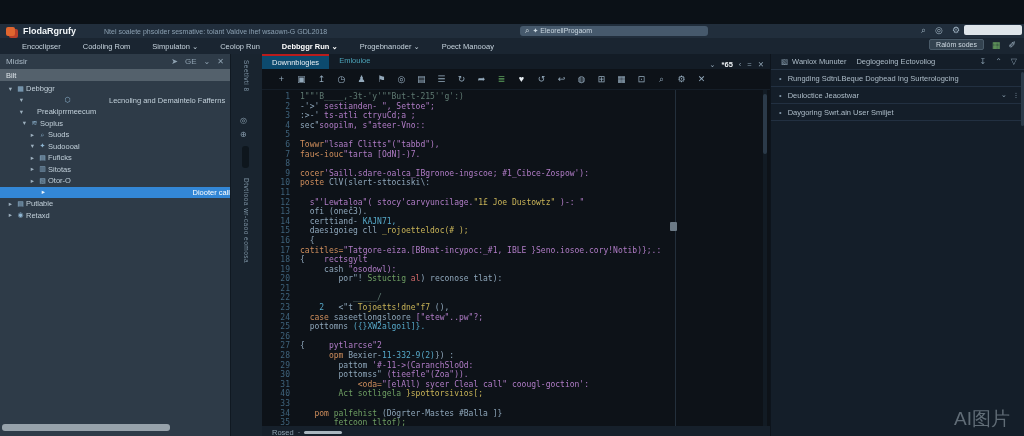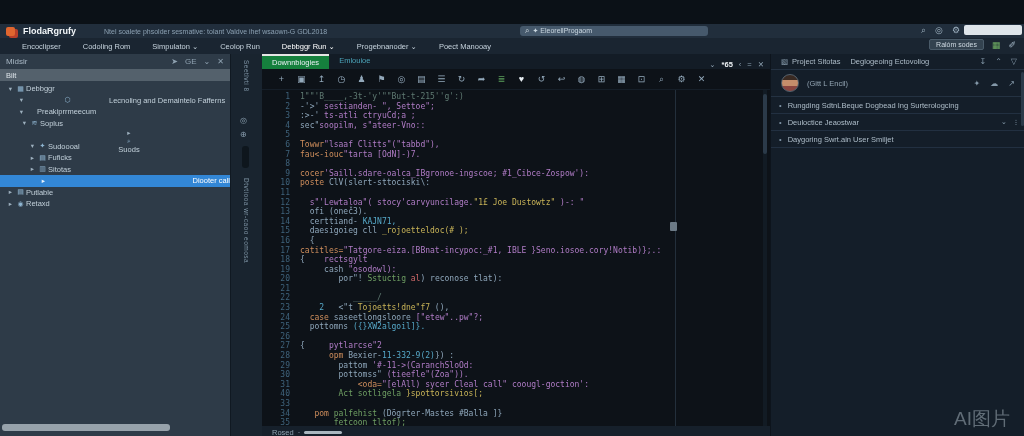--- a/index.html
+++ b/index.html
@@ -14,21 +14,21 @@
   .tsub{font-size:7px;color:#8ba0b2;margin-left:28px;white-space:nowrap;}
   .searchbox{position:absolute;left:520px;top:2px;width:188px;height:10px;background:#46596c;
              border-radius:3px;display:flex;align-items:center;font-size:7px;color:#c9d6e0;}
   .searchbox .si{margin:0 3px 0 5px;font-size:8px;color:#dfe8ee;}
   .tb-icons{position:absolute;right:64px;top:1px;display:flex;gap:9px;font-size:9px;color:#9fb2c1;}
   .chip{position:absolute;right:2px;top:1px;width:58px;height:10px;background:#dfe5ea;border-radius:2px;}
   
   .menubar{position:absolute;left:0;top:14px;width:1024px;height:16px;background:#1a2531;
            display:flex;align-items:center;font-size:7.5px;}
   .mitem{margin-left:22px;color:#c6d3dd;white-space:nowrap;}
-  .mitem.active{color:#ffffff;font-weight:normal;}
+  .mitem.active{color:#ffffff;font-weight:bold;}
   .menu-right{position:absolute;right:8px;top:1px;display:flex;align-items:center;gap:8px;}
   .mr-btn{background:#33424f;border:1px solid #4a5b69;border-radius:2px;color:#cfdae2;
           font-size:7px;padding:1px 6px;}
   .mr-ico{font-size:9px;color:#9fb2c1;}
   
   .main{position:absolute;left:0;top:30px;width:1024px;height:385px;}
   
   .sidebar{position:absolute;left:0;top:0;width:230px;height:385px;background:#2e3b48;}
   .sb-head{height:14px;display:flex;align-items:center;font-size:8px;color:#a9b9c6;padding:0 6px;}
   .sb-head .ttl{flex:1;}
@@ -47,21 +47,21 @@
          border-left:1px solid #101922;}
   .vlabel{writing-mode:vertical-rl;font-size:6.5px;color:#7e93a4;letter-spacing:.5px;
           position:absolute;left:12px;white-space:nowrap;}
   .strip .c1{position:absolute;left:9px;top:62px;font-size:8px;color:#8ba0b0;}
   .strip .c2{position:absolute;left:9px;top:76px;font-size:8px;color:#8ba0b0;}
   .strip .pill{position:absolute;left:11px;top:92px;width:7px;height:22px;background:#0e161d;border-radius:3px;}
   
   .editor{position:absolute;left:262px;top:0;width:508px;height:385px;background:#0d1218;}
   .tabbar{height:15px;background:#131c26;display:flex;align-items:flex-end;}
   .etab{font-size:7.5px;padding:2px 10px 2px 10px;height:11px;}
-  .etab.active{background:#15803d;border-top:2px solid #e5e5e5;color:#e8eef3;height:9px;}
+  .etab.active{background:#0c4a6e;border-top:2px solid #b91c1c;color:#e8eef3;height:9px;}
   .etab.mod{color:#4ba3b8;}
   .tab-right{margin-left:auto;display:flex;align-items:center;gap:6px;padding-right:6px;
              font-size:7.5px;color:#8ea2b2;}
   .tab-right .cnt{color:#f0f4f7;font-weight:bold;}
   .toolbar{height:20px;display:flex;align-items:center;gap:9px;padding-left:14px;
            font-size:9px;color:#93a9bb;border-bottom:1px solid #151e28;}
   .toolbar .tbi{width:11px;text-align:center;}
   .codewrap{position:relative;height:337px;overflow:hidden;
             font-family:"DejaVu Sans Mono",monospace;font-size:8px;line-height:9.6px;}
   .gutter{position:absolute;left:0;top:2px;width:28px;text-align:right;color:#3f637c;}
@@ -170,39 +170,44 @@
           <div class="trow" style="padding-left: 17px;">
             <span class="arr">▾</span>
             <span class="tic"></span>
             <span>Preakiprrmeecum</span>
           </div>
           <div class="trow" style="padding-left: 20px;">
             <span class="arr">▾</span>
             <span class="tic">≋</span>
             <span>Soplus</span>
           </div>
-          <div class="trow" style="padding-left: 28px; flex-direction: column;">
+          <div class="trow" style="padding-left: 28px;">
             <span class="arr">▸</span>
             <span class="tic">⌕</span>
             <span>Suods</span>
           </div>
           <div class="trow" style="padding-left: 28px;">
             <span class="arr">▾</span>
             <span class="tic">✦</span>
             <span>Sudoooal</span>
           </div>
           <div class="trow" style="padding-left: 28px;">
             <span class="arr">▸</span>
             <span class="tic">▤</span>
             <span>Fuficks</span>
           </div>
           <div class="trow" style="padding-left: 28px;">
             <span class="arr">▸</span>
             <span class="tic">▥</span>
             <span>Sitotas</span>
+          </div>
+          <div class="trow" style="padding-left: 28px;">
+            <span class="arr">▸</span>
+            <span class="tic">▧</span>
+            <span>Otor-O</span>
           </div>
           <div class="trow sel" style="padding-left: 39px; justify-content: space-between;">
             <span class="arr">▸</span>
             <span class="tic"></span>
             <span>Diooter call</span>
           </div>
           <div class="trow" style="padding-left: 6px;">
             <span class="arr">▸</span>
             <span class="tic">▤</span>
             <span>Putlable</span>
@@ -312,36 +317,27 @@
       <div class="estatus">
         <span>Rosed</span>
         <span class="dot">·</span>
         <div class="prog"></div>
       </div>
     </div>
 
     <div class="rpanel">
       <div class="rp-tabs">
         <span id="rp-tabs" style="display:flex;">
-            <div class="rp-tab"><span class="ti">▧</span><span>Project Sitotas</span></div>
+            <div class="rp-tab"><span class="ti">▧</span><span>Wanlox Munuter</span></div>
             <div class="rp-tab"><span>Deglogeoing Ectovoliog</span></div>
           </span>
         <div class="rp-hicons" id="rp-hicons">
             <span>↧</span>
             <span>⌃</span>
             <span>▽</span>
-          </div>
-      </div>
-      <div class="rp-user">
-        <div class="avatar"></div>
-        <div class="uname">(Gitt L Encil)</div>
-        <div class="rp-uicons" id="rp-uicons">
-            <span>✦</span>
-            <span>☁</span>
-            <span>↗</span>
           </div>
       </div>
       <div id="rp-items">
           <div class="rp-item">
             <span class="bul">•</span>
             <span>Rungding SdtnLBeque Dogbead Ing Surterologcing</span>
             <span class="ri"></span>
           </div>
           <div class="rp-item">
             <span class="bul">•</span>

